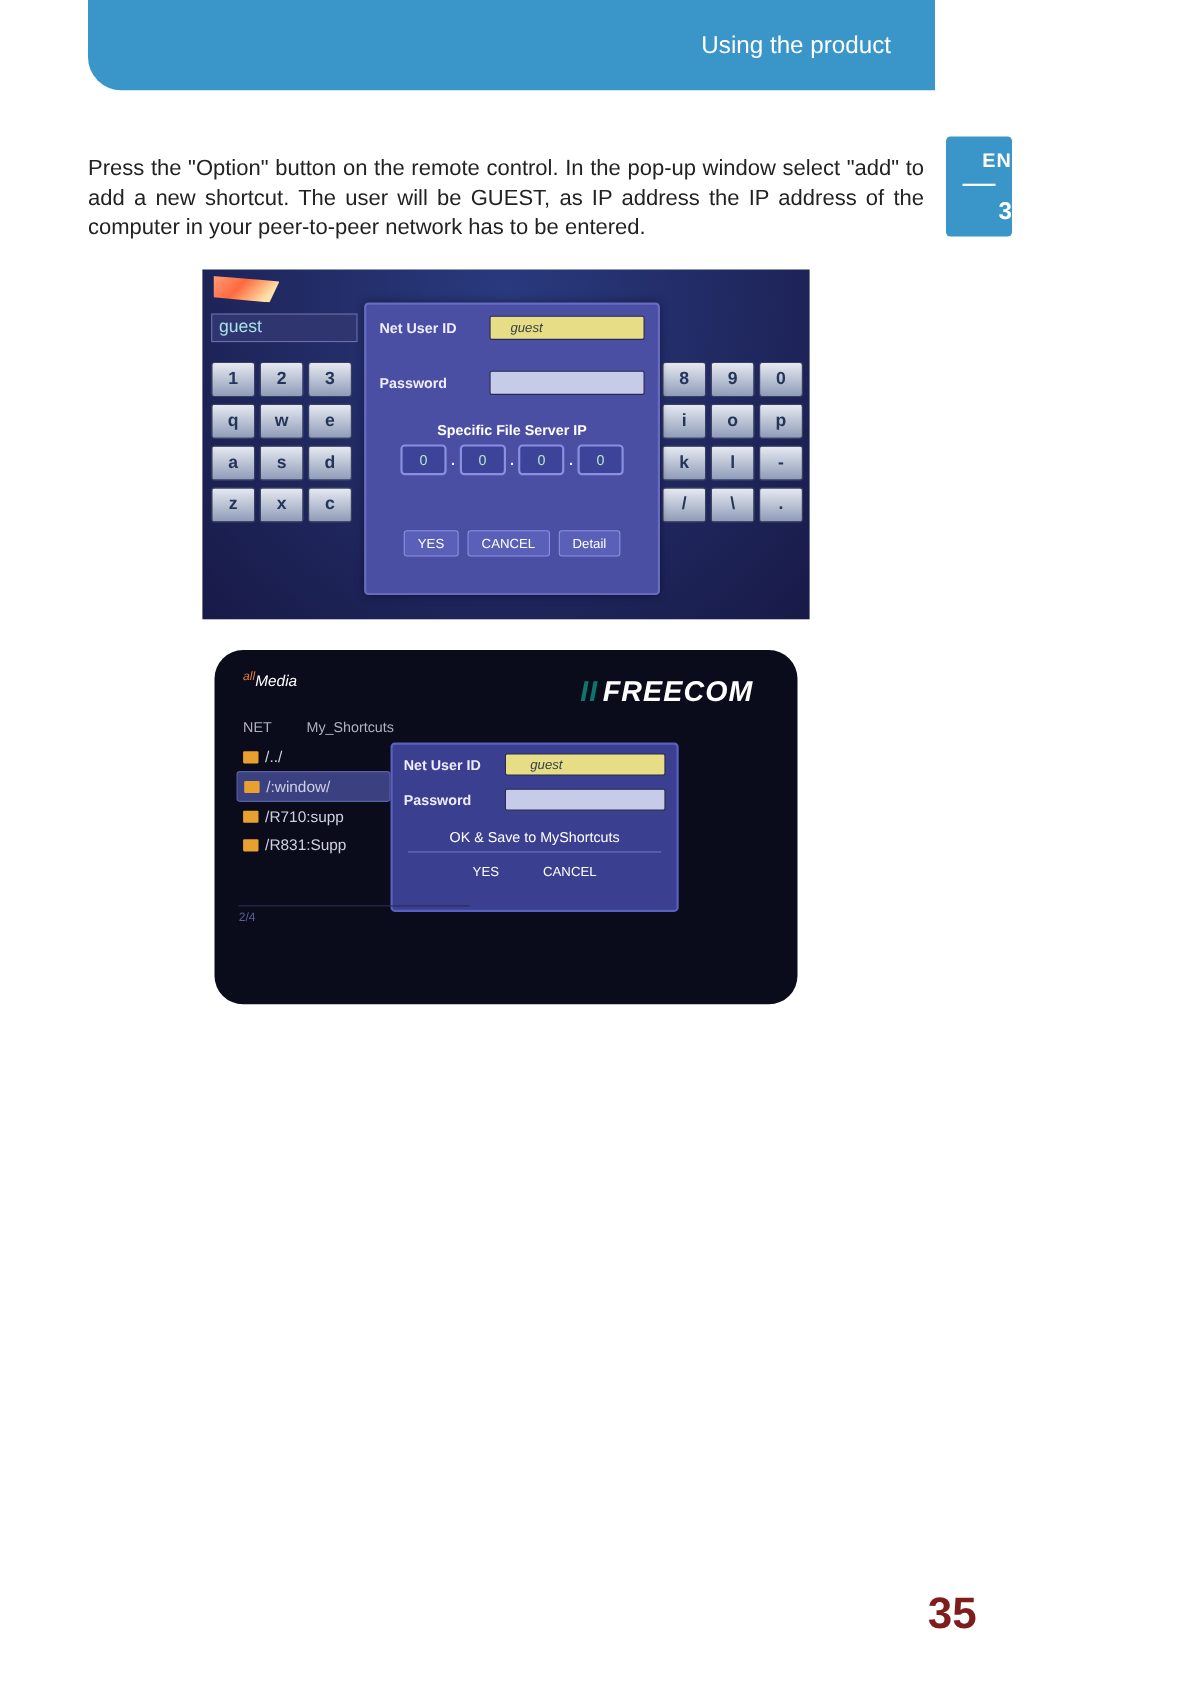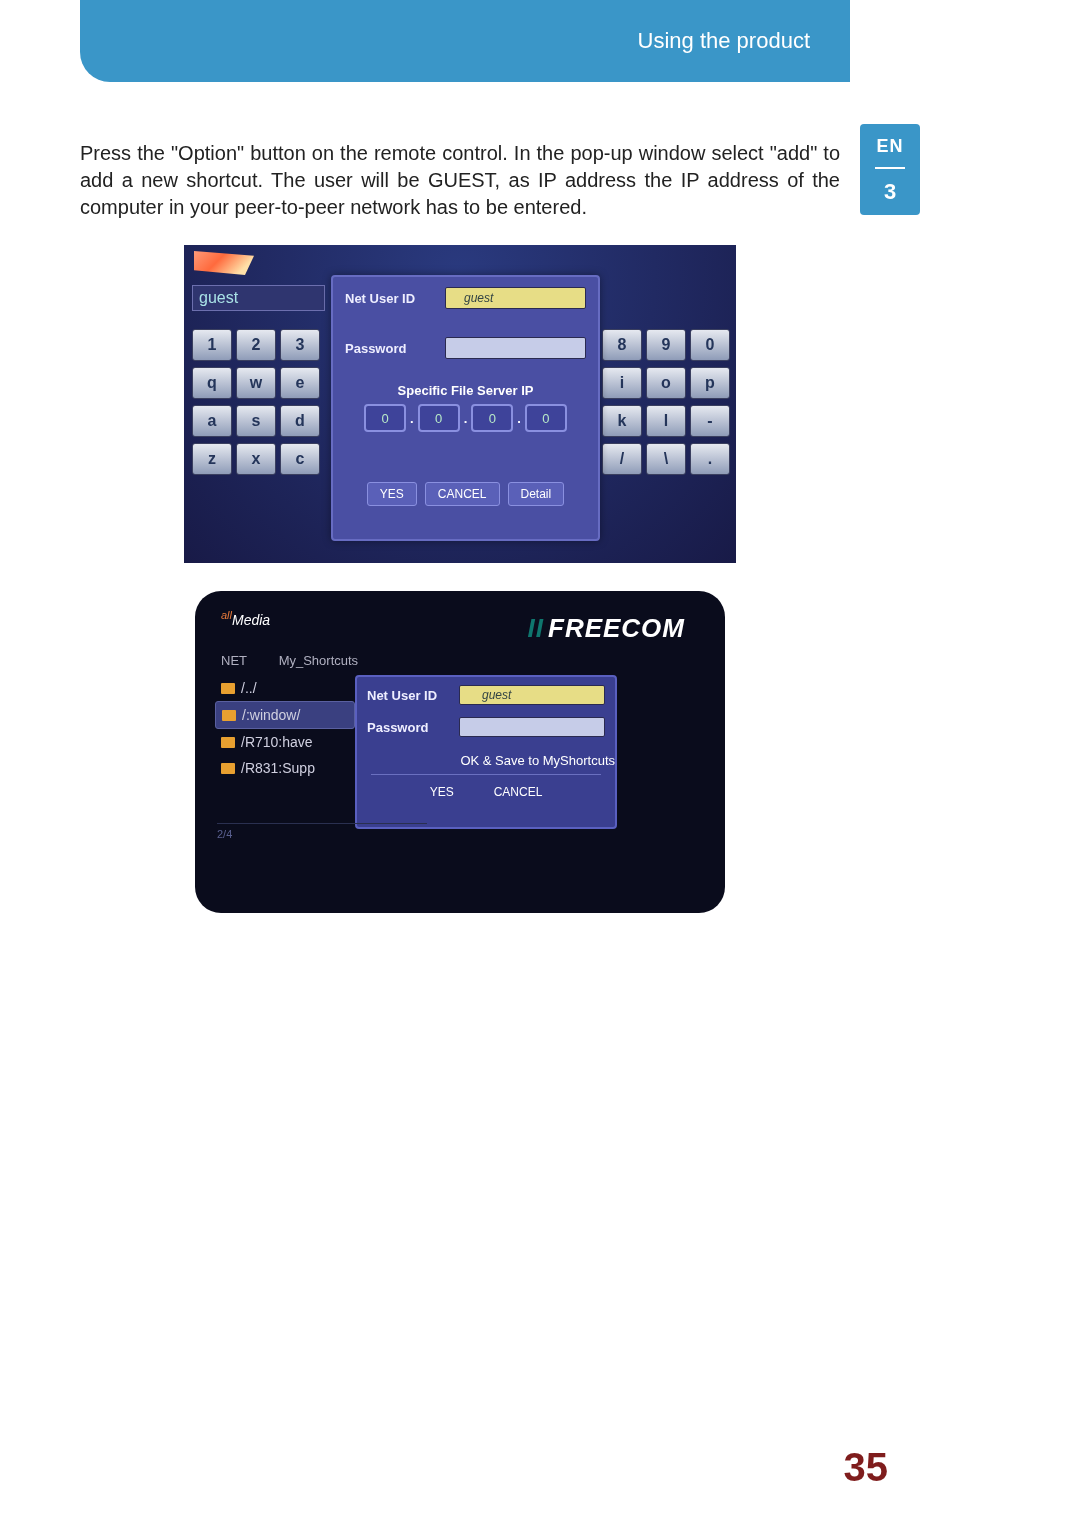--- a/index.html
+++ b/index.html
@@ -29,21 +29,21 @@
     font-size: 22px;
   }
   .side-tab {
     position: absolute;
     right: 160px;
     top: 124px;
     width: 60px;
     background: #3a96c8;
     border-radius: 4px;
     color: #fff;
-    text-align: center;
+    text-align: right;
     font-weight: bold;
     font-size: 18px;
     padding: 12px 0 10px 0;
   }
   .side-tab .lang {
     letter-spacing: 1px;
   }
   .side-tab .divider {
     width: 30px;
     height: 2px;
@@ -291,21 +291,21 @@
     font-size: 12px;
     display: flex;
     align-items: center;
     padding-left: 22px;
     font-style: italic;
   }
   .shot2 .dialog2 .field.empty {
     background: #c6cce8;
   }
   .shot2 .dialog2 .save-label {
-    text-align: right;
+    text-align: center;
     color: #fff;
     font-size: 13px;
     margin-top: 16px;
   }
   .shot2 .dialog2 .btn-row {
     display: flex;
     justify-content: center;
     gap: 40px;
     margin-top: 10px;
   }
@@ -431,21 +431,21 @@
         <div class="item">
           <span class="folder-icon"></span>
           <span>/../</span>
         </div>
         <div class="item selected">
           <span class="folder-icon"></span>
           <span>/:window/</span>
         </div>
         <div class="item">
           <span class="folder-icon"></span>
-          <span>/R710:have</span>
+          <span>/R710:supp</span>
         </div>
         <div class="item">
           <span class="folder-icon"></span>
           <span>/R831:Supp</span>
         </div>
       </div>
 
     <div class="dialog2">
       <div class="row">
         <div class="label">Net User ID</div>

